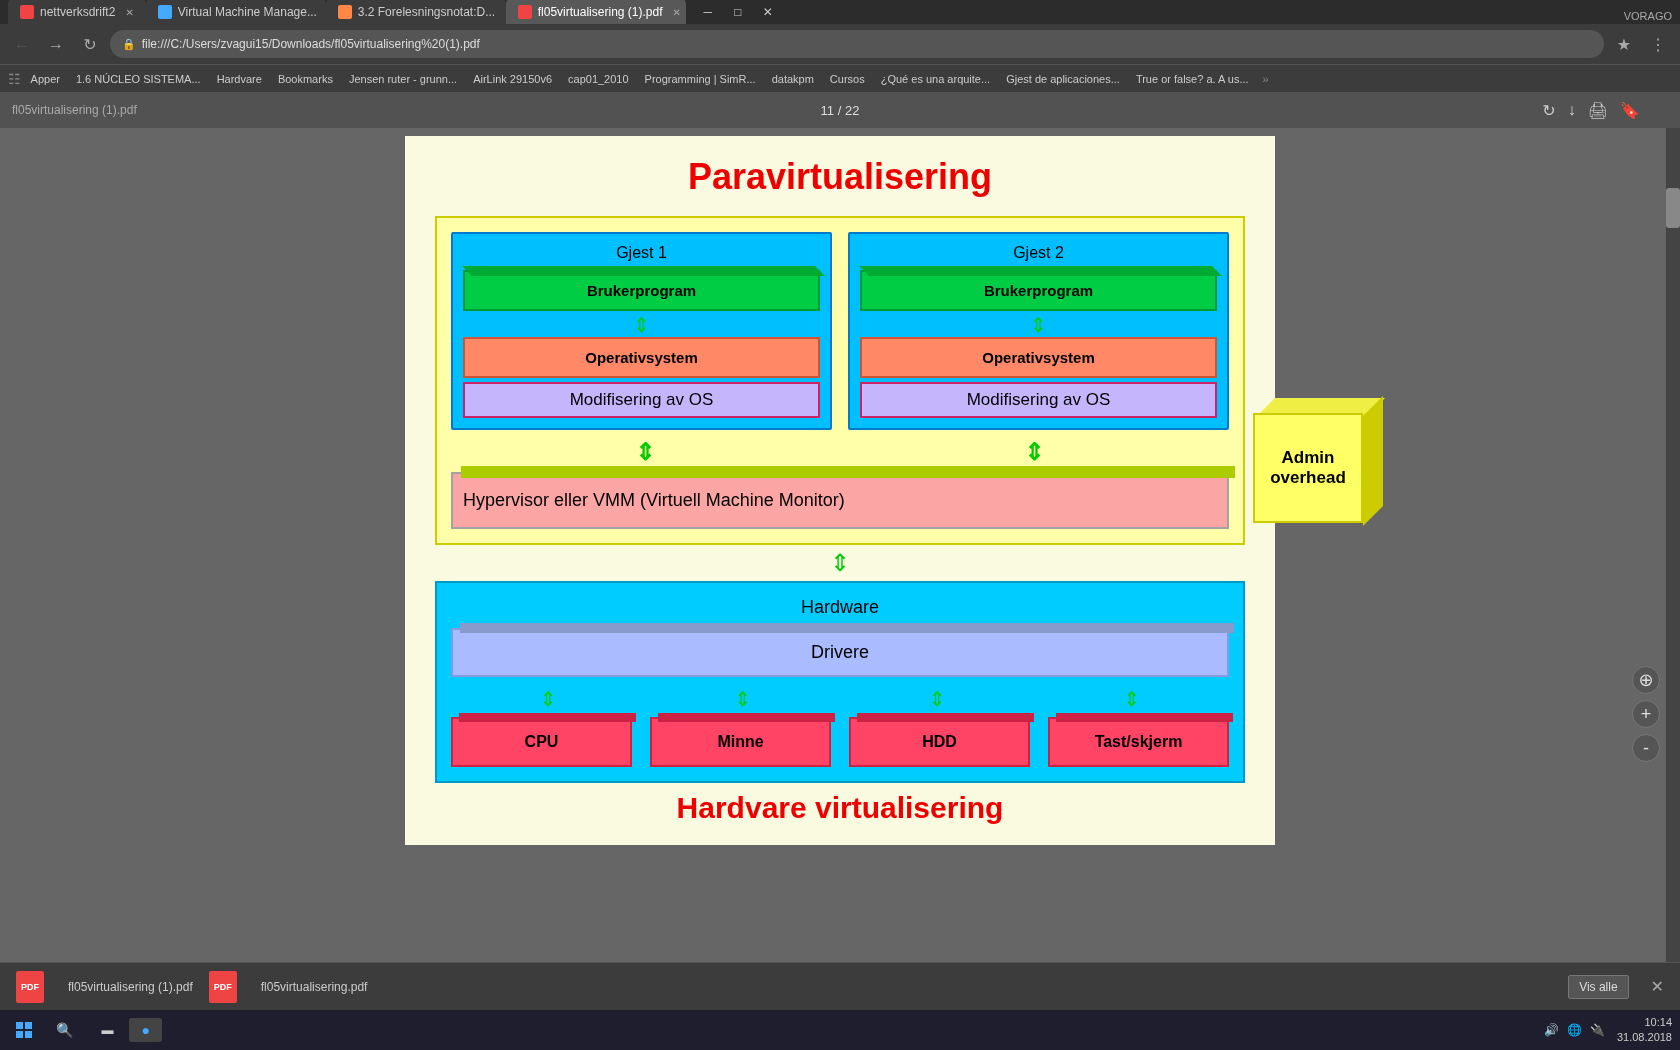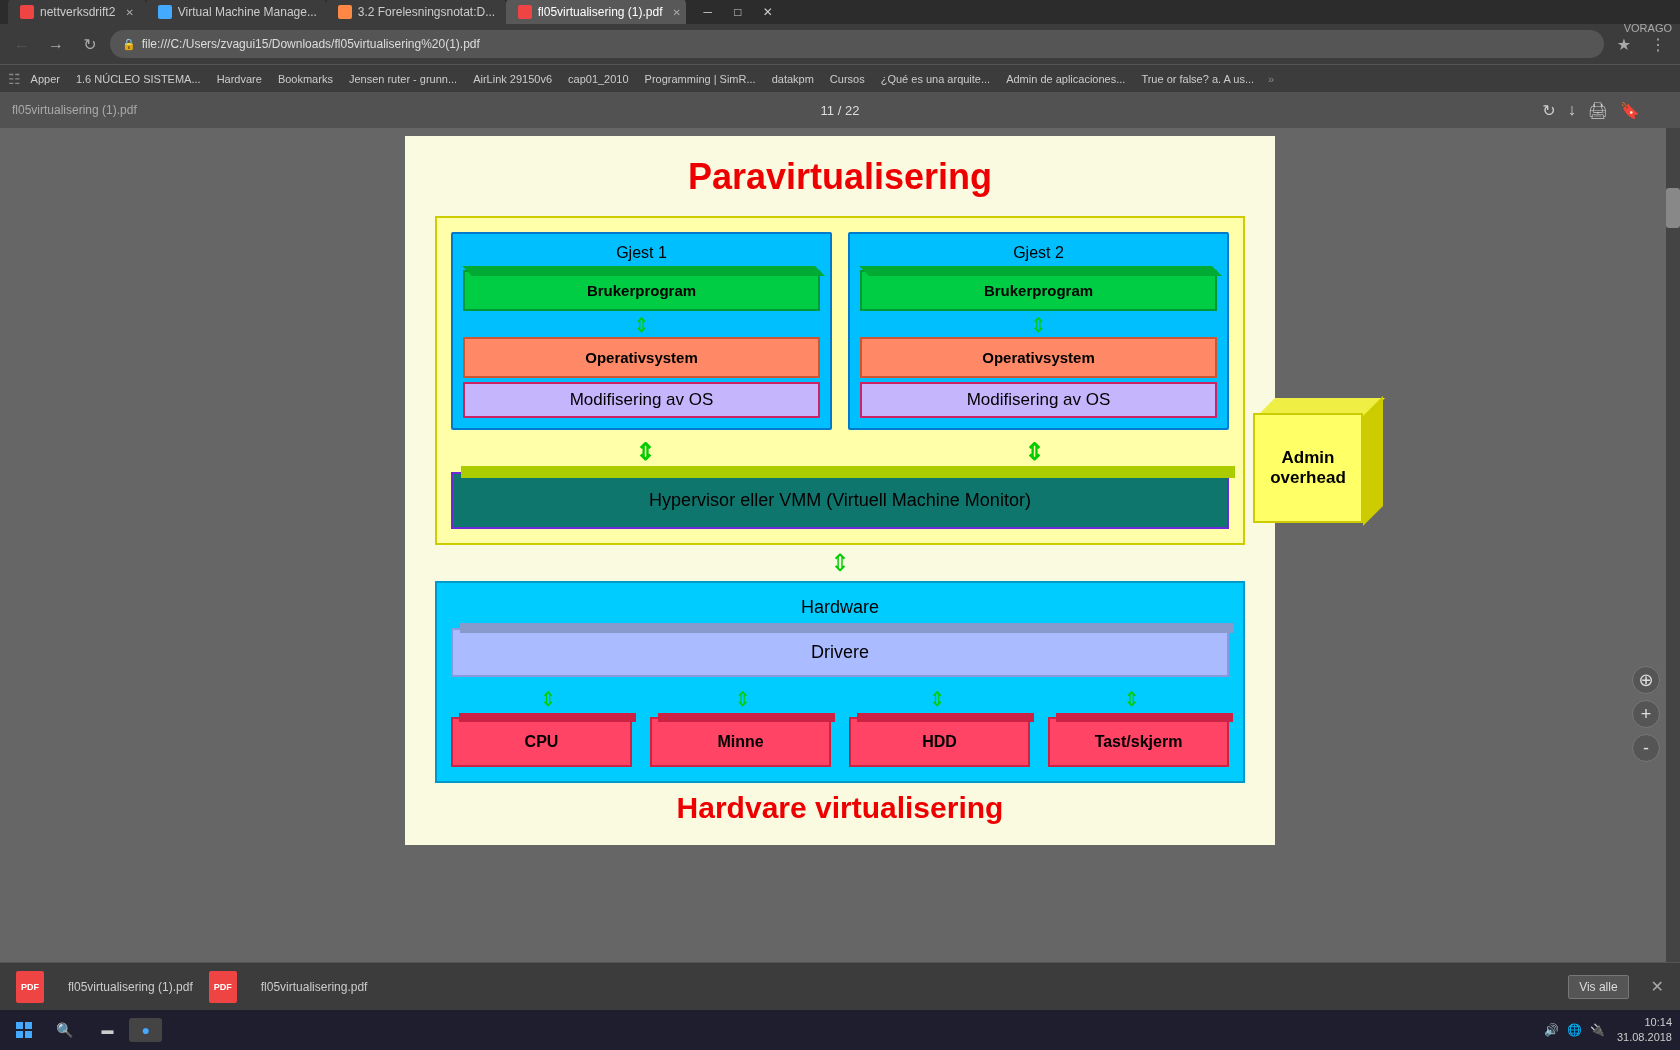--- a/index.html
+++ b/index.html
@@ -247,24 +247,23 @@
     }
 
     .big-arrow {
       font-size: 24px;
       color: #00cc00;
       font-weight: bold;
     }
 
     
     .hypervisor-box {
-      background: #0f766e;
-      border: 2px solid #6d28d9;
+      background: #fca5a5;
+      border: 2px solid #a3a3a3;
       padding: 16px 10px;
-      text-align: center;
       font-size: 18px;
       margin-bottom: 0;
       position: relative;
     }
     .hypervisor-box::before {
       content: '';
       position: absolute;
       top: -8px;
       right: -8px;
       width: 100%;
@@ -548,21 +547,21 @@
       align-items: center;
       justify-content: center;
       color: #ddd;
       font-size: 18px;
       cursor: pointer;
     }
 
     .vorago-logo {
       position: absolute;
       right: 8px;
-      top: 22px;
+      top: 10px;
       color: #aaa;
       font-size: 11px;
       display: flex;
       gap: 4px;
       align-items: center;
     }
 
     .window-controls {
       display: flex;
       gap: 2px;
@@ -639,21 +638,21 @@
     <span class="bm-item">1.6 NÚCLEO SISTEMA...</span>
     <span class="bm-item">Hardvare</span>
     <span class="bm-item">Bookmarks</span>
     <span class="bm-item">Jensen ruter - grunn...</span>
     <span class="bm-item">AirLink 29150v6</span>
     <span class="bm-item">cap01_2010</span>
     <span class="bm-item">Programming | SimR...</span>
     <span class="bm-item">datakpm</span>
     <span class="bm-item">Cursos</span>
     <span class="bm-item">¿Qué es una arquite...</span>
-    <span class="bm-item">Admin de aplicaciones...</span>
+    <span class="bm-item">Gjest de aplicaciones...</span>
     <span class="bm-item">True or false? a. A us...</span>
     <span style="color:#888; margin-left:4px;">»</span>
   </div>
 
   <div class="pdf-toolbar">
     <span class="pdf-toolbar-left">fl05virtualisering (1).pdf</span>
     <span class="page-info">11 / 22</span>
     <div class="pdf-toolbar-right">
       <span style="font-size:16px; cursor:pointer; color:#ccc;">↻</span>
       <span style="font-size:16px; cursor:pointer; color:#ccc;">↓</span>

